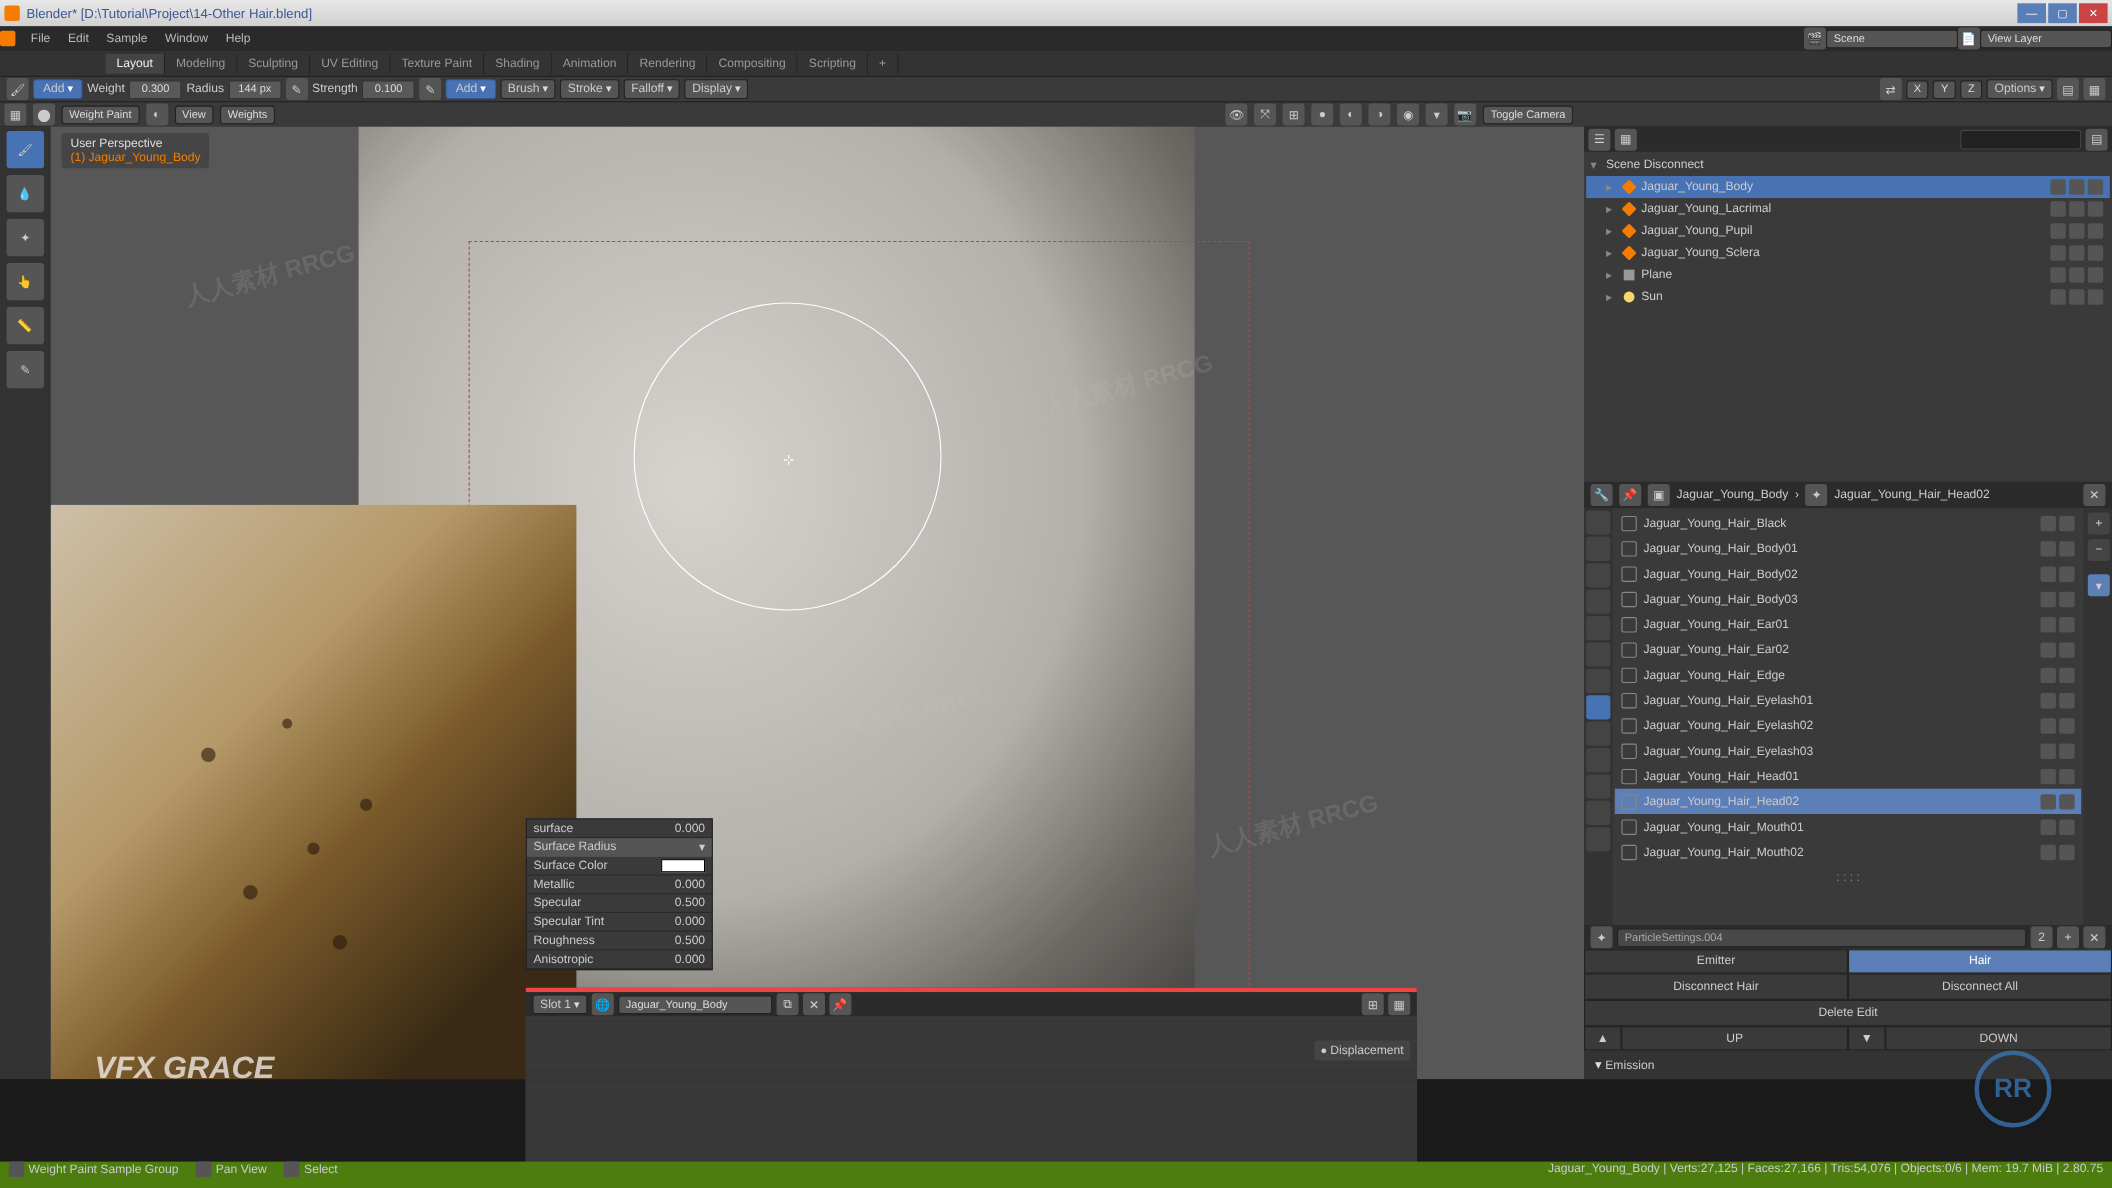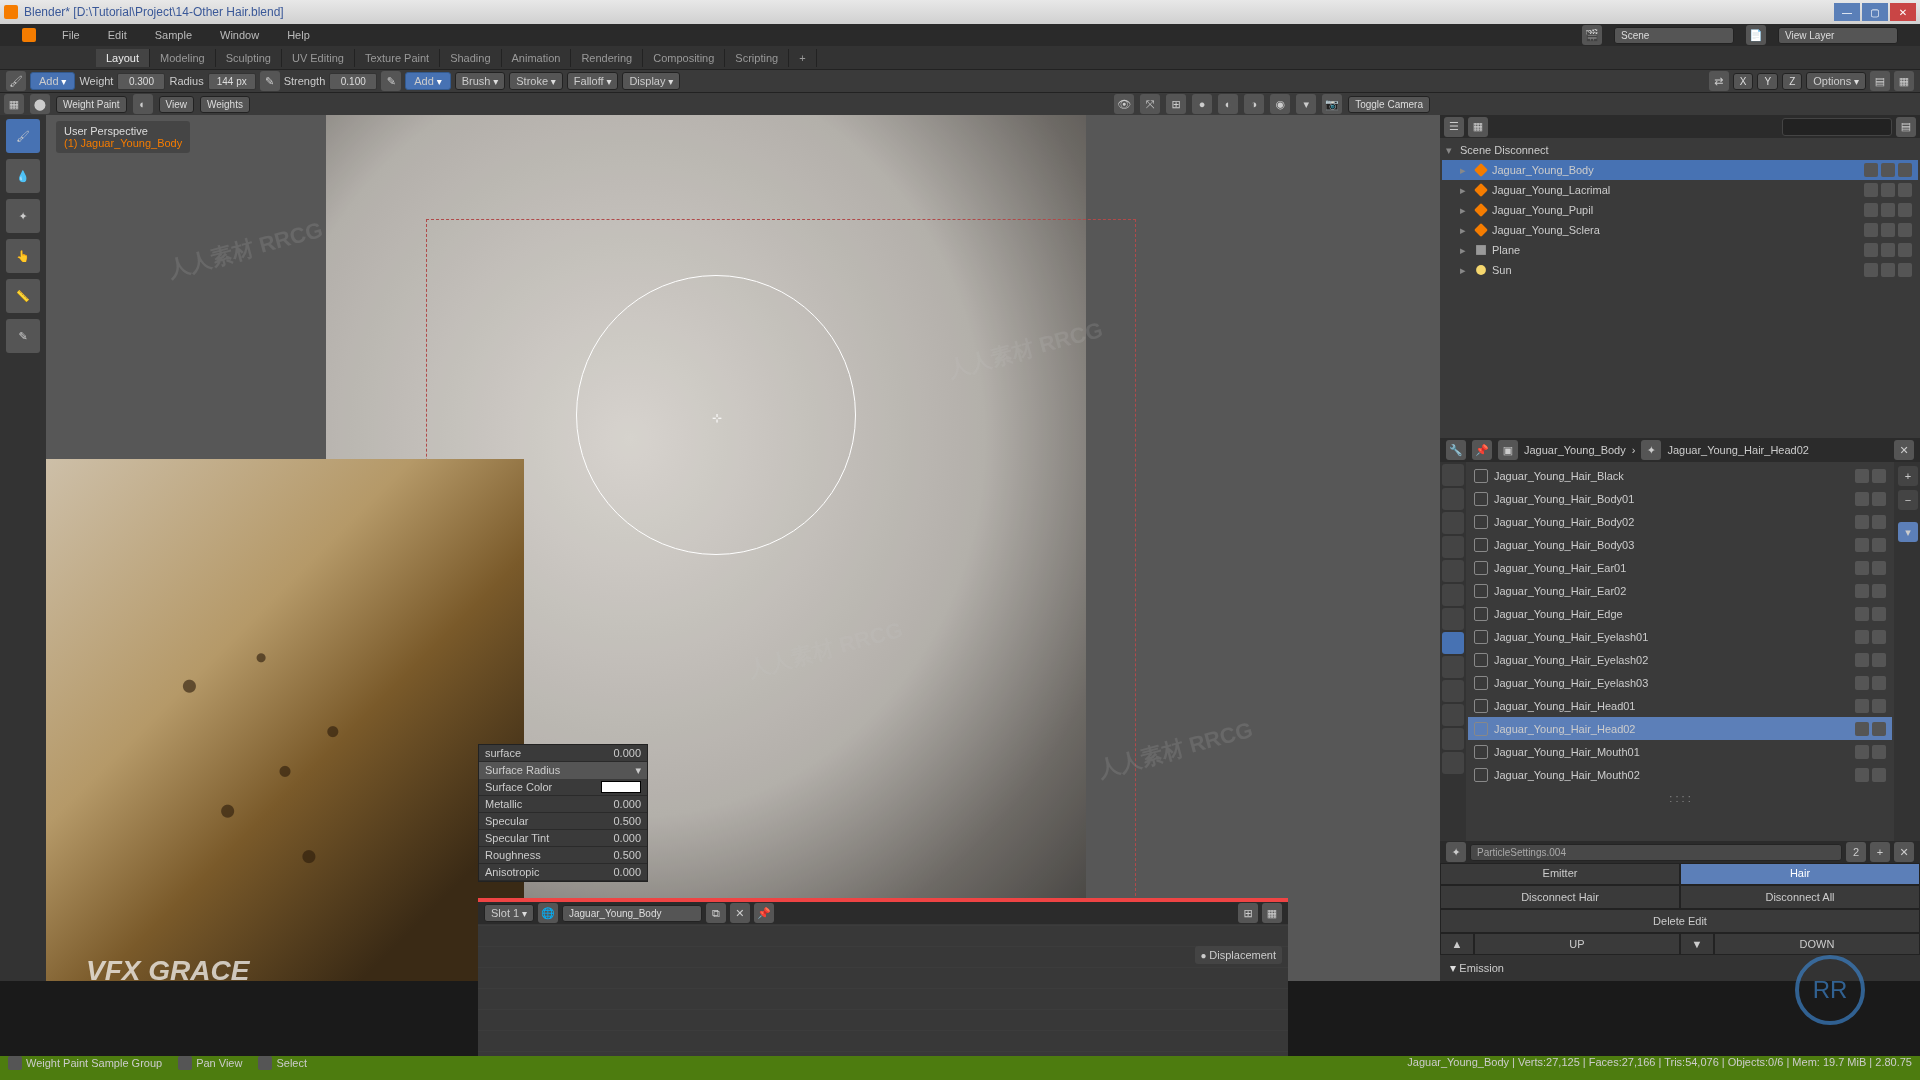--- a/index.html
+++ b/index.html
@@ -3,21 +3,21 @@
 <meta charset="utf-8">
 <style>
 *{box-sizing:border-box;margin:0;padding:0;font-family:sans-serif;font-size:11px;color:#ccc}
 body{background:#1a1a1a;width:1920px;height:1080px;overflow:hidden;position:relative}
 .titlebar{height:24px;background:linear-gradient(#e8e8e8,#d0d0d0);display:flex;align-items:center;padding:0 4px;color:#000}
 .titleicon{width:14px;height:14px;background:#f57c00;border-radius:2px;margin-right:6px}
 .titletext{color:#3a5898;font-size:12px}
 .winbtns{margin-left:auto;display:flex;gap:2px}
 .winbtn{width:26px;height:18px;background:#5a7fb8;display:flex;align-items:center;justify-content:center;color:#fff;font-size:10px}
 .winbtn.close{background:#c94545}
-.menubar{height:22px;background:#2a2a2a;display:flex;align-items:center;padding:0 22px;gap:12px}
+.menubar{height:22px;background:#2a2a2a;display:flex;align-items:center;padding:0 0;gap:0}
 .menubar .mitem{padding:3px 8px;color:#bbb;cursor:default}
 .tabbar{height:23px;background:#333;display:flex;align-items:center;padding-left:96px}
 .tabbar .tab{padding:3px 10px;color:#999;background:#333;border-right:1px solid #222}
 .tabbar .tab.active{background:#444;color:#eee}
 .toolrow{height:23px;background:#3a3a3a;display:flex;align-items:center;padding:0 6px;gap:4px;border-top:1px solid #222}
 .btn-dark{background:#555;border:1px solid #222;padding:2px 6px;border-radius:3px;color:#ddd;font-size:10px}
 .btn-blue{background:#4772b3;border:1px solid #335a8f;padding:2px 8px;border-radius:3px;color:#fff;font-size:10px}
 .numfield{background:#595959;border:1px solid #333;padding:2px 6px;border-radius:2px;color:#ddd;min-width:48px;text-align:center;font-size:10px}
 .modehead{height:23px;background:#3a3a3a;display:flex;align-items:center;padding:0 4px;gap:6px;border-top:1px solid #222}
 .iconbox{width:20px;height:20px;background:#555;border-radius:3px;display:flex;align-items:center;justify-content:center}
@@ -73,21 +73,21 @@
 .nodebody{position:relative;height:148px;background:repeating-linear-gradient(0deg,#383838,#383838 20px,#3c3c3c 20px,#3c3c3c 21px),repeating-linear-gradient(90deg,#383838,#383838 20px,#3c3c3c 20px,#3c3c3c 21px)}
 .matpanel{position:absolute;left:478px;bottom:198px;width:170px;background:#3a3a3a;border:1px solid #222;font-size:10px}
 .matrow{display:flex;justify-content:space-between;padding:2px 6px;border-bottom:1px solid #2a2a2a}
 .mathead{background:#555;padding:2px 6px;display:flex;justify-content:space-between}
 .dispnode{position:absolute;right:6px;top:22px;background:#444;border-radius:3px;padding:3px 6px;font-size:10px}
 .statusbar{position:absolute;bottom:0;left:0;right:0;height:24px;background:#4d7c0f;display:flex;align-items:flex-start;padding:0 8px;gap:16px;font-size:10px;color:#aaa}
 .statusbar .sitem{display:flex;align-items:center;gap:4px}
 .sicon{width:14px;height:14px;background:#555;border-radius:2px}
 .statusright{margin-left:auto}
 .badge{position:absolute;right:40px;bottom:40px;width:100px;height:100px;border-radius:50%;display:flex;align-items:center;justify-content:center;opacity:.7}
-.badge .ring{width:70px;height:70px;border:4px solid #3b7fc4;border-radius:50%;display:flex;align-items:center;justify-content:center;color:#3b7fc4;font-size:24px;font-weight:400}
+.badge .ring{width:70px;height:70px;border:4px solid #3b7fc4;border-radius:50%;display:flex;align-items:center;justify-content:center;color:#3b7fc4;font-size:24px;font-weight:700}
 .wm{position:absolute;color:rgba(200,200,200,.15);font-size:22px;font-weight:700;transform:rotate(-15deg);pointer-events:none}
 .searchbox{background:#222;border:1px solid #444;padding:2px 6px;border-radius:3px;width:110px;color:#888}
 .spots{position:absolute;inset:0;background:radial-gradient(circle at 30% 40%,#2a1a0a 6px,transparent 7px),radial-gradient(circle at 50% 55%,#2a1a0a 5px,transparent 6px),radial-gradient(circle at 38% 62%,#2a1a0a 6px,transparent 7px),radial-gradient(circle at 60% 48%,#2a1a0a 5px,transparent 6px),radial-gradient(circle at 45% 35%,#2a1a0a 4px,transparent 5px),radial-gradient(circle at 55% 70%,#2a1a0a 6px,transparent 7px);opacity:.6}
 </style>
 </head>
 <body>
 
 <div class="titlebar">
   <div class="titleicon"></div>
   <span class="titletext">Blender* [D:\Tutorial\Project\14-Other Hair.blend]</span>

